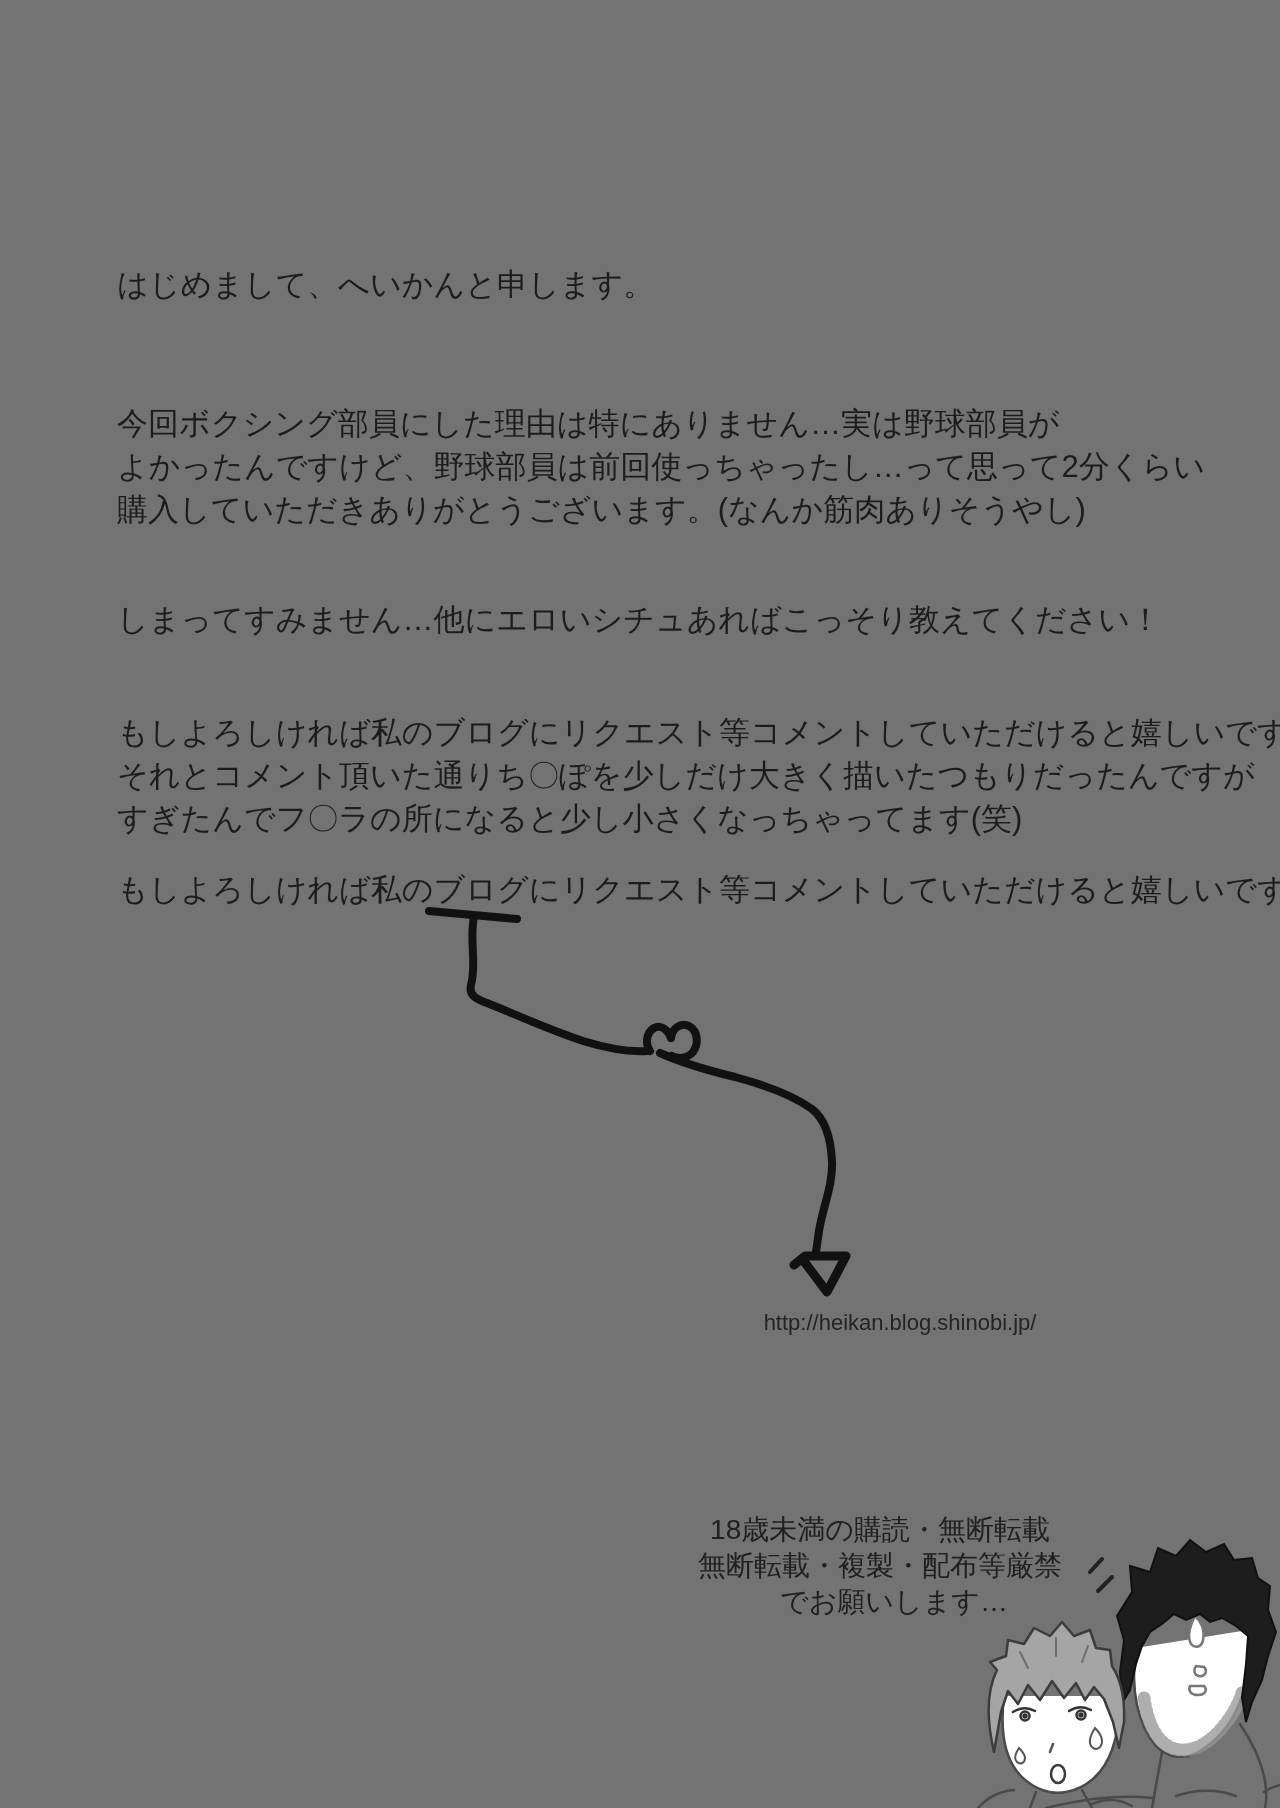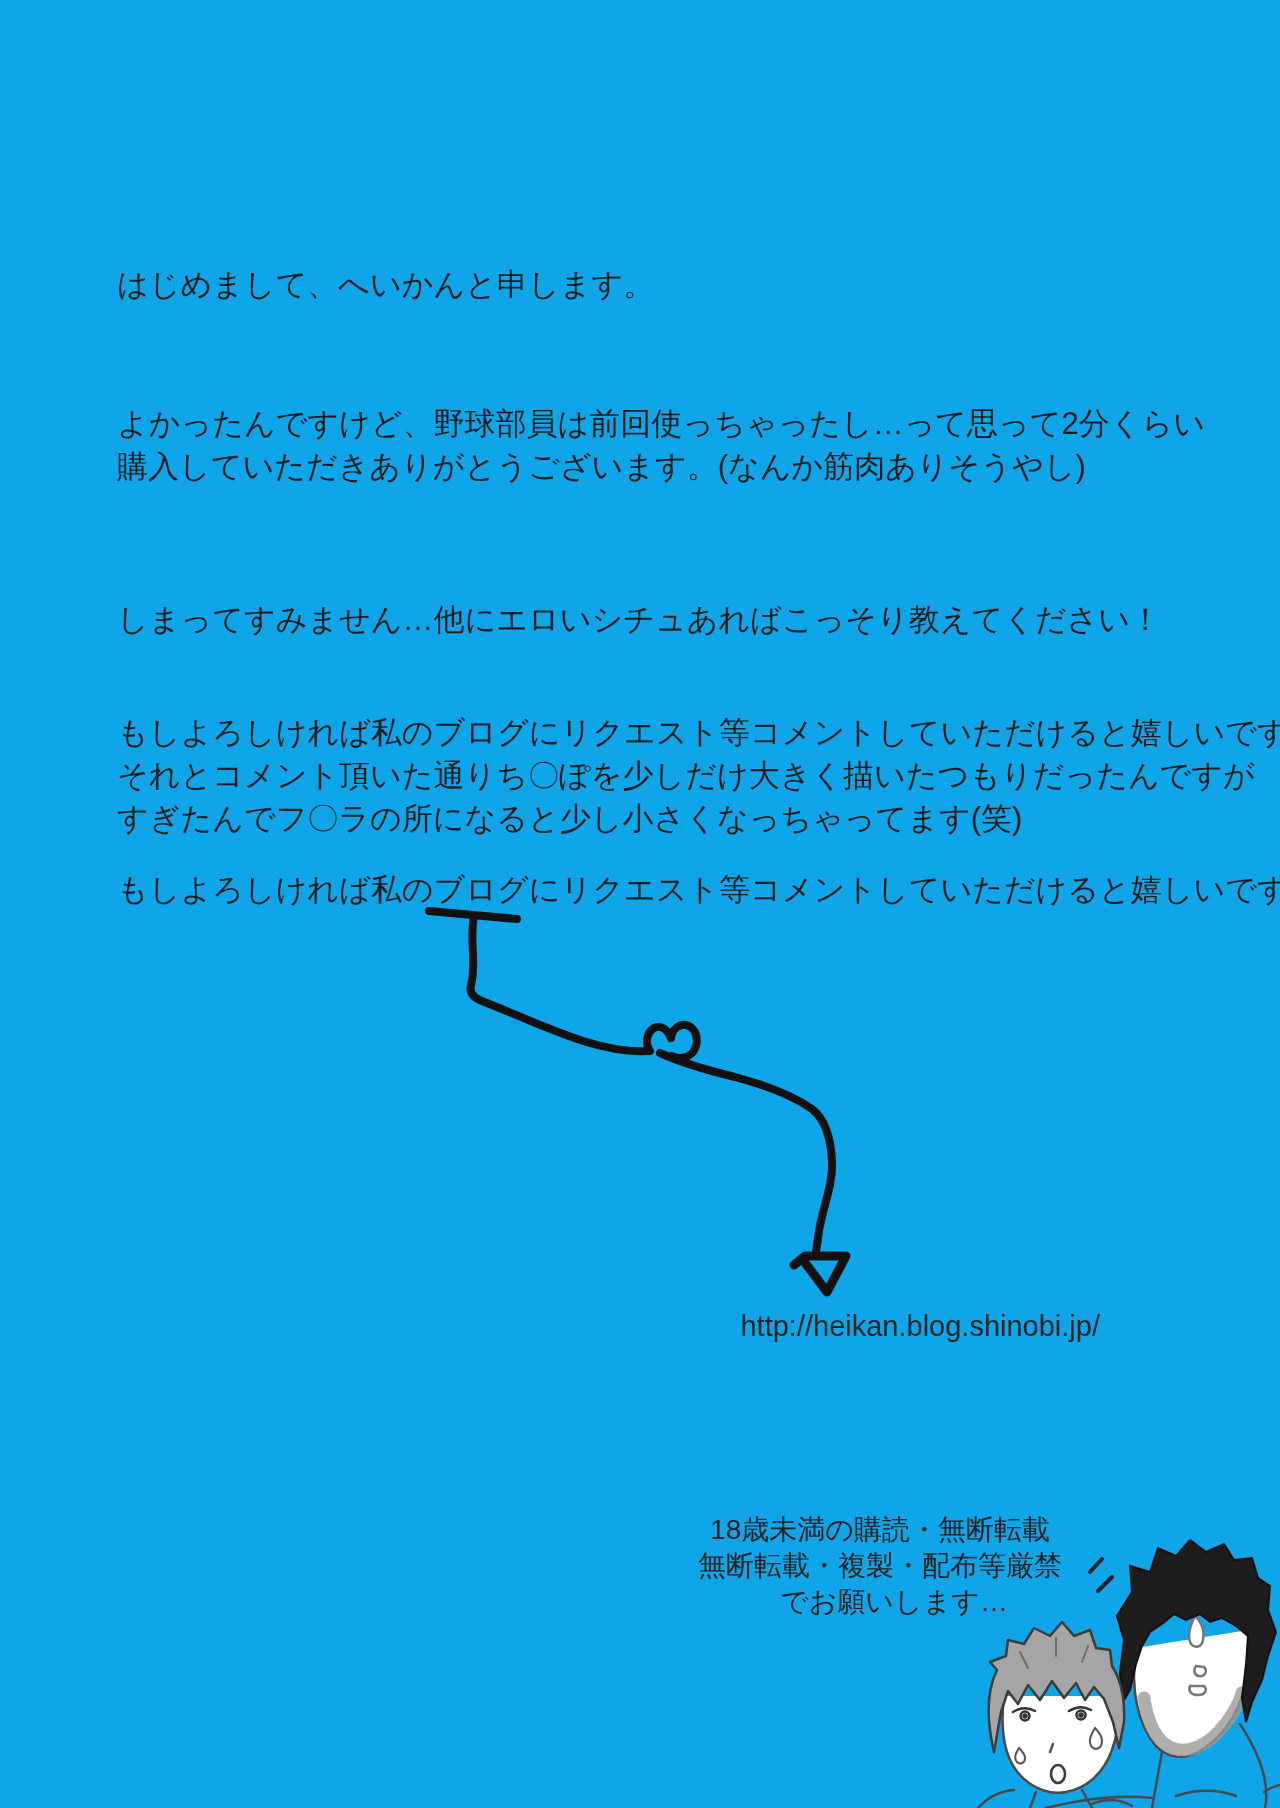--- a/index.html
+++ b/index.html
@@ -1,40 +1,40 @@
 <!DOCTYPE html>
 <html><head>
 <meta charset="utf-8">
 <style>
   html,body{margin:0;padding:0;background:#e8e8e8;}
   .page{
     position:relative;
     width:1280px;height:1808px;
     margin:0 auto;
-    background:#0ea5e9;
+    background:#737373;
     overflow:hidden;
     font-family:"Liberation Sans", sans-serif;
     color:#1c1c1c;
   }
   .txtline{
     position:absolute;
     left:117px;
     white-space:nowrap;
     font-size:31px;
     line-height:43px;
     color:#1c1c1c;
   }
   .para{position:absolute; left:117px;}
   .para .txtline{position:static; display:block;}
   .url{
     position:absolute;
     left:700px; top:1310px;
     width:400px;
-    text-align:right;
-    font-size:29px;
+    text-align:center;
+    font-size:22px;
     white-space:nowrap;
     color:#242424;
   }
   .notice{
     position:absolute;
     left:640px; top:1512px;
     width:480px;
     text-align:center;
     font-size:28px;
     line-height:36px;
@@ -49,20 +49,21 @@
   }
 </style>
 </head>
 <body>
 
 <div class="page">
 
   <div class="txtline" style="top:263px;">はじめまして、へいかんと申します。</div>
 
   <div class="para" style="top:402px;">
+    <span class="txtline">今回ボクシング部員にした理由は特にありません…実は野球部員が</span>
     <span class="txtline">よかったんですけど、野球部員は前回使っちゃったし…って思って2分くらい</span>
     <span class="txtline">購入していただきありがとうございます。(なんか筋肉ありそうやし)</span>
   </div>
 
   <div class="para" style="top:598px;">
     <span class="txtline">しまってすみません…他にエロいシチュあればこっそり教えてください！</span>
   </div>
 
   <div class="para" style="top:711px;">
     <span class="txtline">もしよろしければ私のブログにリクエスト等コメントしていただけると嬉しいです</span>

